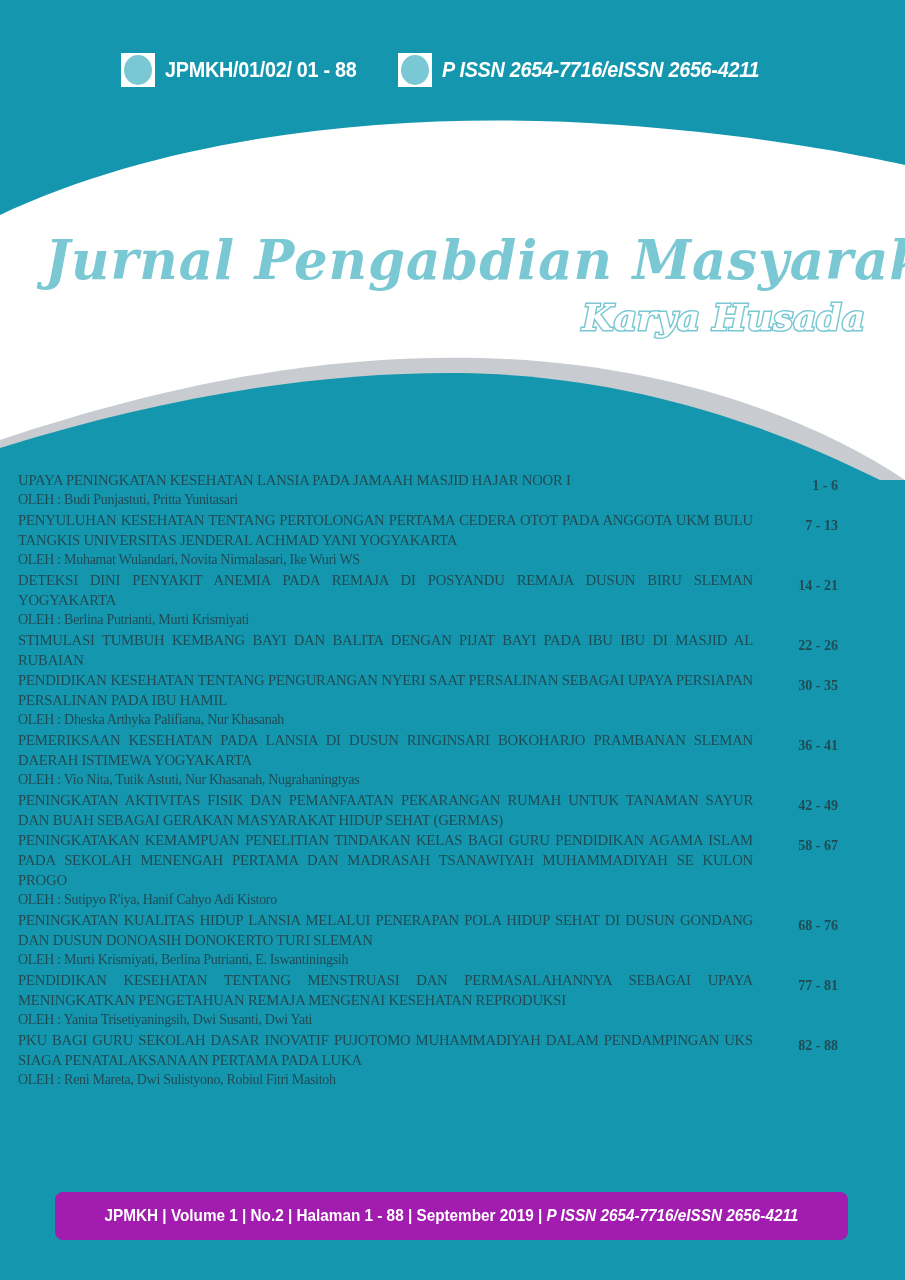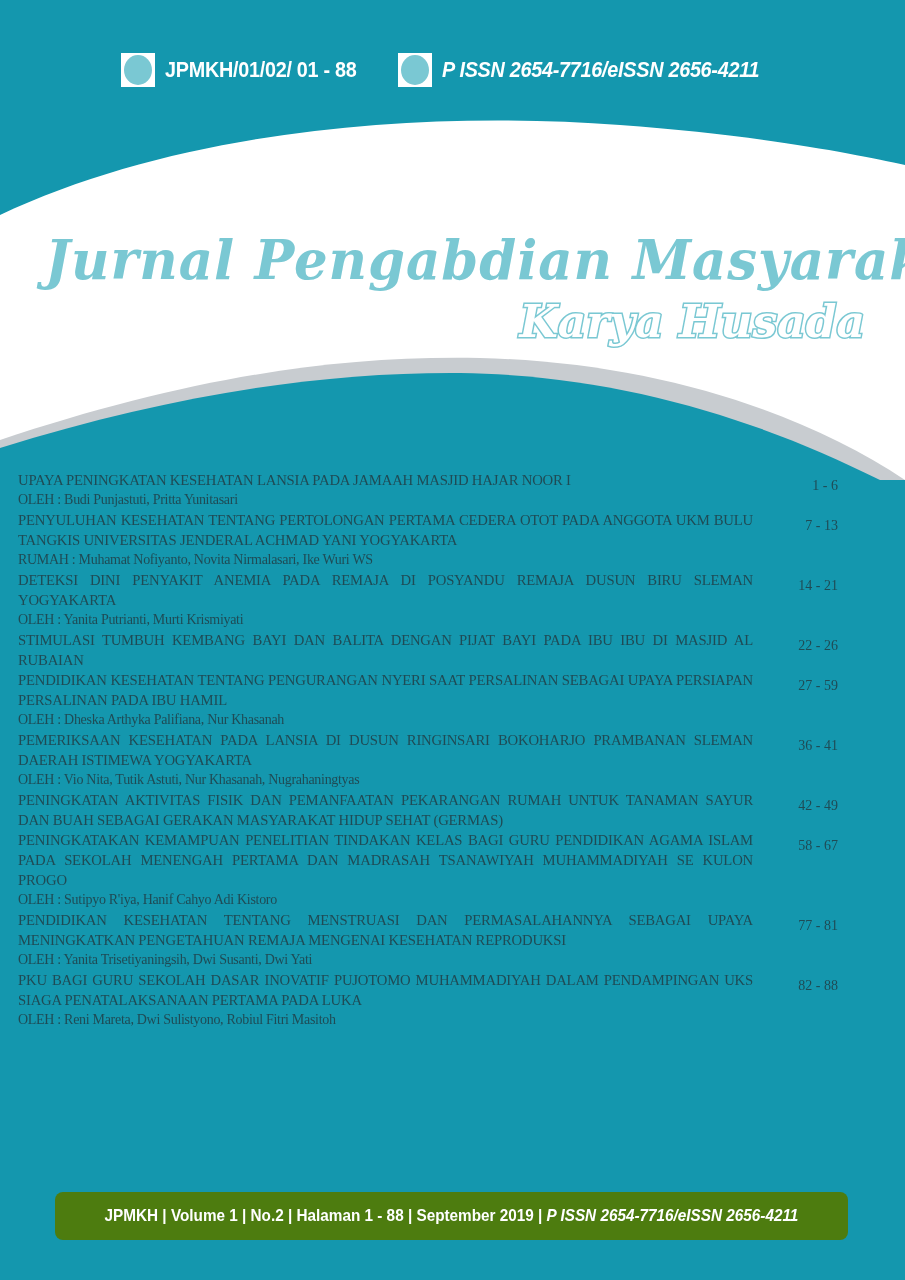--- a/index.html
+++ b/index.html
@@ -5,27 +5,27 @@
   html, body { margin: 0; padding: 0; }
   body { width: 905px; height: 1280px; position: relative; overflow: hidden; background: #1497ae; font-family: "Liberation Sans", sans-serif; }
   .bg-svg { position: absolute; left: 0; top: 0; width: 905px; height: 480px; }
   .header-row { position: absolute; top: 53px; left: 77px; display: flex; align-items: center; padding-left: 44px; }
   .badge { display: flex; align-items: center; margin-right: 20px; }
   .badge-box { width: 34px; height: 34px; background: #fff; display: flex; align-items: center; justify-content: center; margin-right: 10px; }
   .badge-dot { width: 28px; height: 30px; border-radius: 50%; background: #7ac8d3; }
   .badge-text { color: #fff; font-weight: bold; font-size: 22px; letter-spacing: -0.3px; transform: scaleX(0.9); transform-origin: left center; white-space: nowrap; }
   .badge-text.italic { font-style: italic; }
   .title-main { position: absolute; left: 45px; top: 228px; font-family: "DejaVu Serif", serif; font-weight: bold; font-style: italic; font-size: 54px; color: #7ac8d3; letter-spacing: 1px; white-space: nowrap; transform: scaleX(0.98); transform-origin: left; }
-  .title-sub { position: absolute; right: 40px; top: 296px; font-family: "DejaVu Serif", serif; font-weight: bold; font-style: italic; font-size: 44px; color: #fff; -webkit-text-stroke: 3px #7ac8d3; paint-order: stroke fill; white-space: nowrap; }
+  .title-sub { position: absolute; right: 40px; top: 296px; font-family: "DejaVu Serif", serif; font-weight: bold; font-style: italic; font-size: 36px; color: #fff; -webkit-text-stroke: 3px #7ac8d3; paint-order: stroke fill; white-space: nowrap; }
   .toc { position: absolute; left: 18px; top: 470px; width: 868px; }
   .entry { position: relative; }
   .entry-title { width: 750px; font-family: "Liberation Serif", serif; font-size: 15px; line-height: 20px; color: #1f4b55; text-align: justify; text-align-last: left; transform: scaleX(0.98); transform-origin: left; letter-spacing: -0.2px; }
   .entry-authors { font-family: "Liberation Serif", serif; font-weight: normal; font-size: 14px; line-height: 20px; color: #1f4b55; letter-spacing: -0.3px; }
-  .entry-pages { position: absolute; right: 48px; top: 8px; font-family: "Liberation Serif", serif; font-weight: normal; font-size: 14px; color: #1f4b55; }
-  .footer { position: absolute; left: 55px; top: 1192px; width: 793px; height: 48px; background: #4d7c0f; border-radius: 8px; display: flex; align-items: center; justify-content: center; }
+  .entry-pages { position: absolute; right: 48px; top: 8px; font-family: "Liberation Serif", serif; font-weight: bold; font-size: 14px; color: #1f4b55; }
+  .footer { position: absolute; left: 55px; top: 1192px; width: 793px; height: 48px; background: #a21caf; border-radius: 8px; display: flex; align-items: center; justify-content: center; }
   .footer-text { color: #fff; font-weight: bold; font-size: 17px; white-space: nowrap; transform: scaleX(0.9); }
   .footer-text .it { font-style: italic; }
 </style>
 </head>
 <body>
 
 <svg class="bg-svg" viewBox="0 0 905 480" preserveAspectRatio="none">
   <rect x="0" y="0" width="905" height="480" fill="#1497ae"></rect>
   <path d="M0,215 C180,130 420,110 620,125 C760,135 860,155 905,165 L905,480 L0,480 Z" fill="#ffffff"></path>
   <path d="M0,440 C180,380 330,355 480,358 C650,362 800,410 905,480 L905,480 L0,480 Z" fill="#c8ccd0"></path>
@@ -52,49 +52,54 @@
 
 <div class="toc" id="toc">
     <div class="entry">
       <div class="entry-title">UPAYA PENINGKATAN KESEHATAN LANSIA  PADA JAMAAH MASJID HAJAR NOOR I</div>
       <div class="entry-pages">1 - 6</div>
       <div class="entry-authors">OLEH : Budi Punjastuti, Pritta Yunitasari</div>
     </div>
     <div class="entry">
       <div class="entry-title">PENYULUHAN KESEHATAN TENTANG PERTOLONGAN PERTAMA CEDERA OTOT PADA ANGGOTA UKM BULU TANGKIS UNIVERSITAS JENDERAL ACHMAD YANI YOGYAKARTA</div>
       <div class="entry-pages">7 - 13</div>
-      <div class="entry-authors">RUMAH : Muhamat Nofiyanto, Novita Nirmalasari, Ike Wuri WS</div>
+      <div class="entry-authors">OLEH : Muhamat Wulandari, Novita Nirmalasari, Ike Wuri WS</div>
     </div>
     <div class="entry">
       <div class="entry-title">DETEKSI DINI PENYAKIT ANEMIA PADA REMAJA DI POSYANDU REMAJA DUSUN BIRU SLEMAN YOGYAKARTA</div>
       <div class="entry-pages">14 - 21</div>
-      <div class="entry-authors">OLEH : Yanita Putrianti, Murti Krismiyati</div>
+      <div class="entry-authors">OLEH : Berlina Putrianti, Murti Krismiyati</div>
     </div>
     <div class="entry">
       <div class="entry-title">STIMULASI TUMBUH KEMBANG BAYI DAN BALITA DENGAN PIJAT BAYI   PADA IBU IBU DI MASJID AL RUBAIAN</div>
       <div class="entry-pages">22 - 26</div>
     </div>
     <div class="entry">
       <div class="entry-title">PENDIDIKAN KESEHATAN TENTANG PENGURANGAN NYERI SAAT PERSALINAN SEBAGAI UPAYA PERSIAPAN PERSALINAN PADA IBU HAMIL</div>
-      <div class="entry-pages">27 - 59</div>
+      <div class="entry-pages">30 - 35</div>
       <div class="entry-authors">OLEH : Dheska Arthyka Palifiana, Nur Khasanah</div>
     </div>
     <div class="entry">
       <div class="entry-title">PEMERIKSAAN KESEHATAN PADA LANSIA DI DUSUN RINGINSARI BOKOHARJO PRAMBANAN SLEMAN DAERAH ISTIMEWA YOGYAKARTA</div>
       <div class="entry-pages">36 - 41</div>
       <div class="entry-authors">OLEH : Vio Nita, Tutik Astuti, Nur Khasanah, Nugrahaningtyas</div>
     </div>
     <div class="entry">
       <div class="entry-title">PENINGKATAN AKTIVITAS FISIK DAN PEMANFAATAN PEKARANGAN RUMAH UNTUK TANAMAN SAYUR DAN BUAH SEBAGAI GERAKAN MASYARAKAT HIDUP SEHAT (GERMAS)</div>
       <div class="entry-pages">42 - 49</div>
     </div>
     <div class="entry">
       <div class="entry-title">PENINGKATAKAN KEMAMPUAN PENELITIAN TINDAKAN  KELAS BAGI GURU PENDIDIKAN AGAMA ISLAM PADA SEKOLAH MENENGAH PERTAMA DAN MADRASAH TSANAWIYAH MUHAMMADIYAH SE KULON PROGO</div>
       <div class="entry-pages">58 - 67</div>
       <div class="entry-authors">OLEH : Sutipyo R'iya, Hanif Cahyo Adi Kistoro</div>
+    </div>
+    <div class="entry">
+      <div class="entry-title">PENINGKATAN KUALITAS HIDUP LANSIA MELALUI PENERAPAN POLA HIDUP SEHAT DI DUSUN GONDANG DAN DUSUN DONOASIH DONOKERTO TURI SLEMAN</div>
+      <div class="entry-pages">68 - 76</div>
+      <div class="entry-authors">OLEH : Murti Krismiyati, Berlina Putrianti, E. Iswantiningsih</div>
     </div>
     <div class="entry">
       <div class="entry-title">PENDIDIKAN KESEHATAN TENTANG MENSTRUASI DAN PERMASALAHANNYA SEBAGAI UPAYA MENINGKATKAN PENGETAHUAN REMAJA MENGENAI KESEHATAN REPRODUKSI</div>
       <div class="entry-pages">77 - 81</div>
       <div class="entry-authors">OLEH : Yanita Trisetiyaningsih, Dwi Susanti, Dwi Yati</div>
     </div>
     <div class="entry">
       <div class="entry-title">PKU BAGI GURU SEKOLAH DASAR INOVATIF PUJOTOMO MUHAMMADIYAH DALAM PENDAMPINGAN UKS SIAGA PENATALAKSANAAN PERTAMA PADA LUKA</div>
       <div class="entry-pages">82 - 88</div>
       <div class="entry-authors">OLEH : Reni Mareta, Dwi Sulistyono, Robiul Fitri Masitoh</div>

